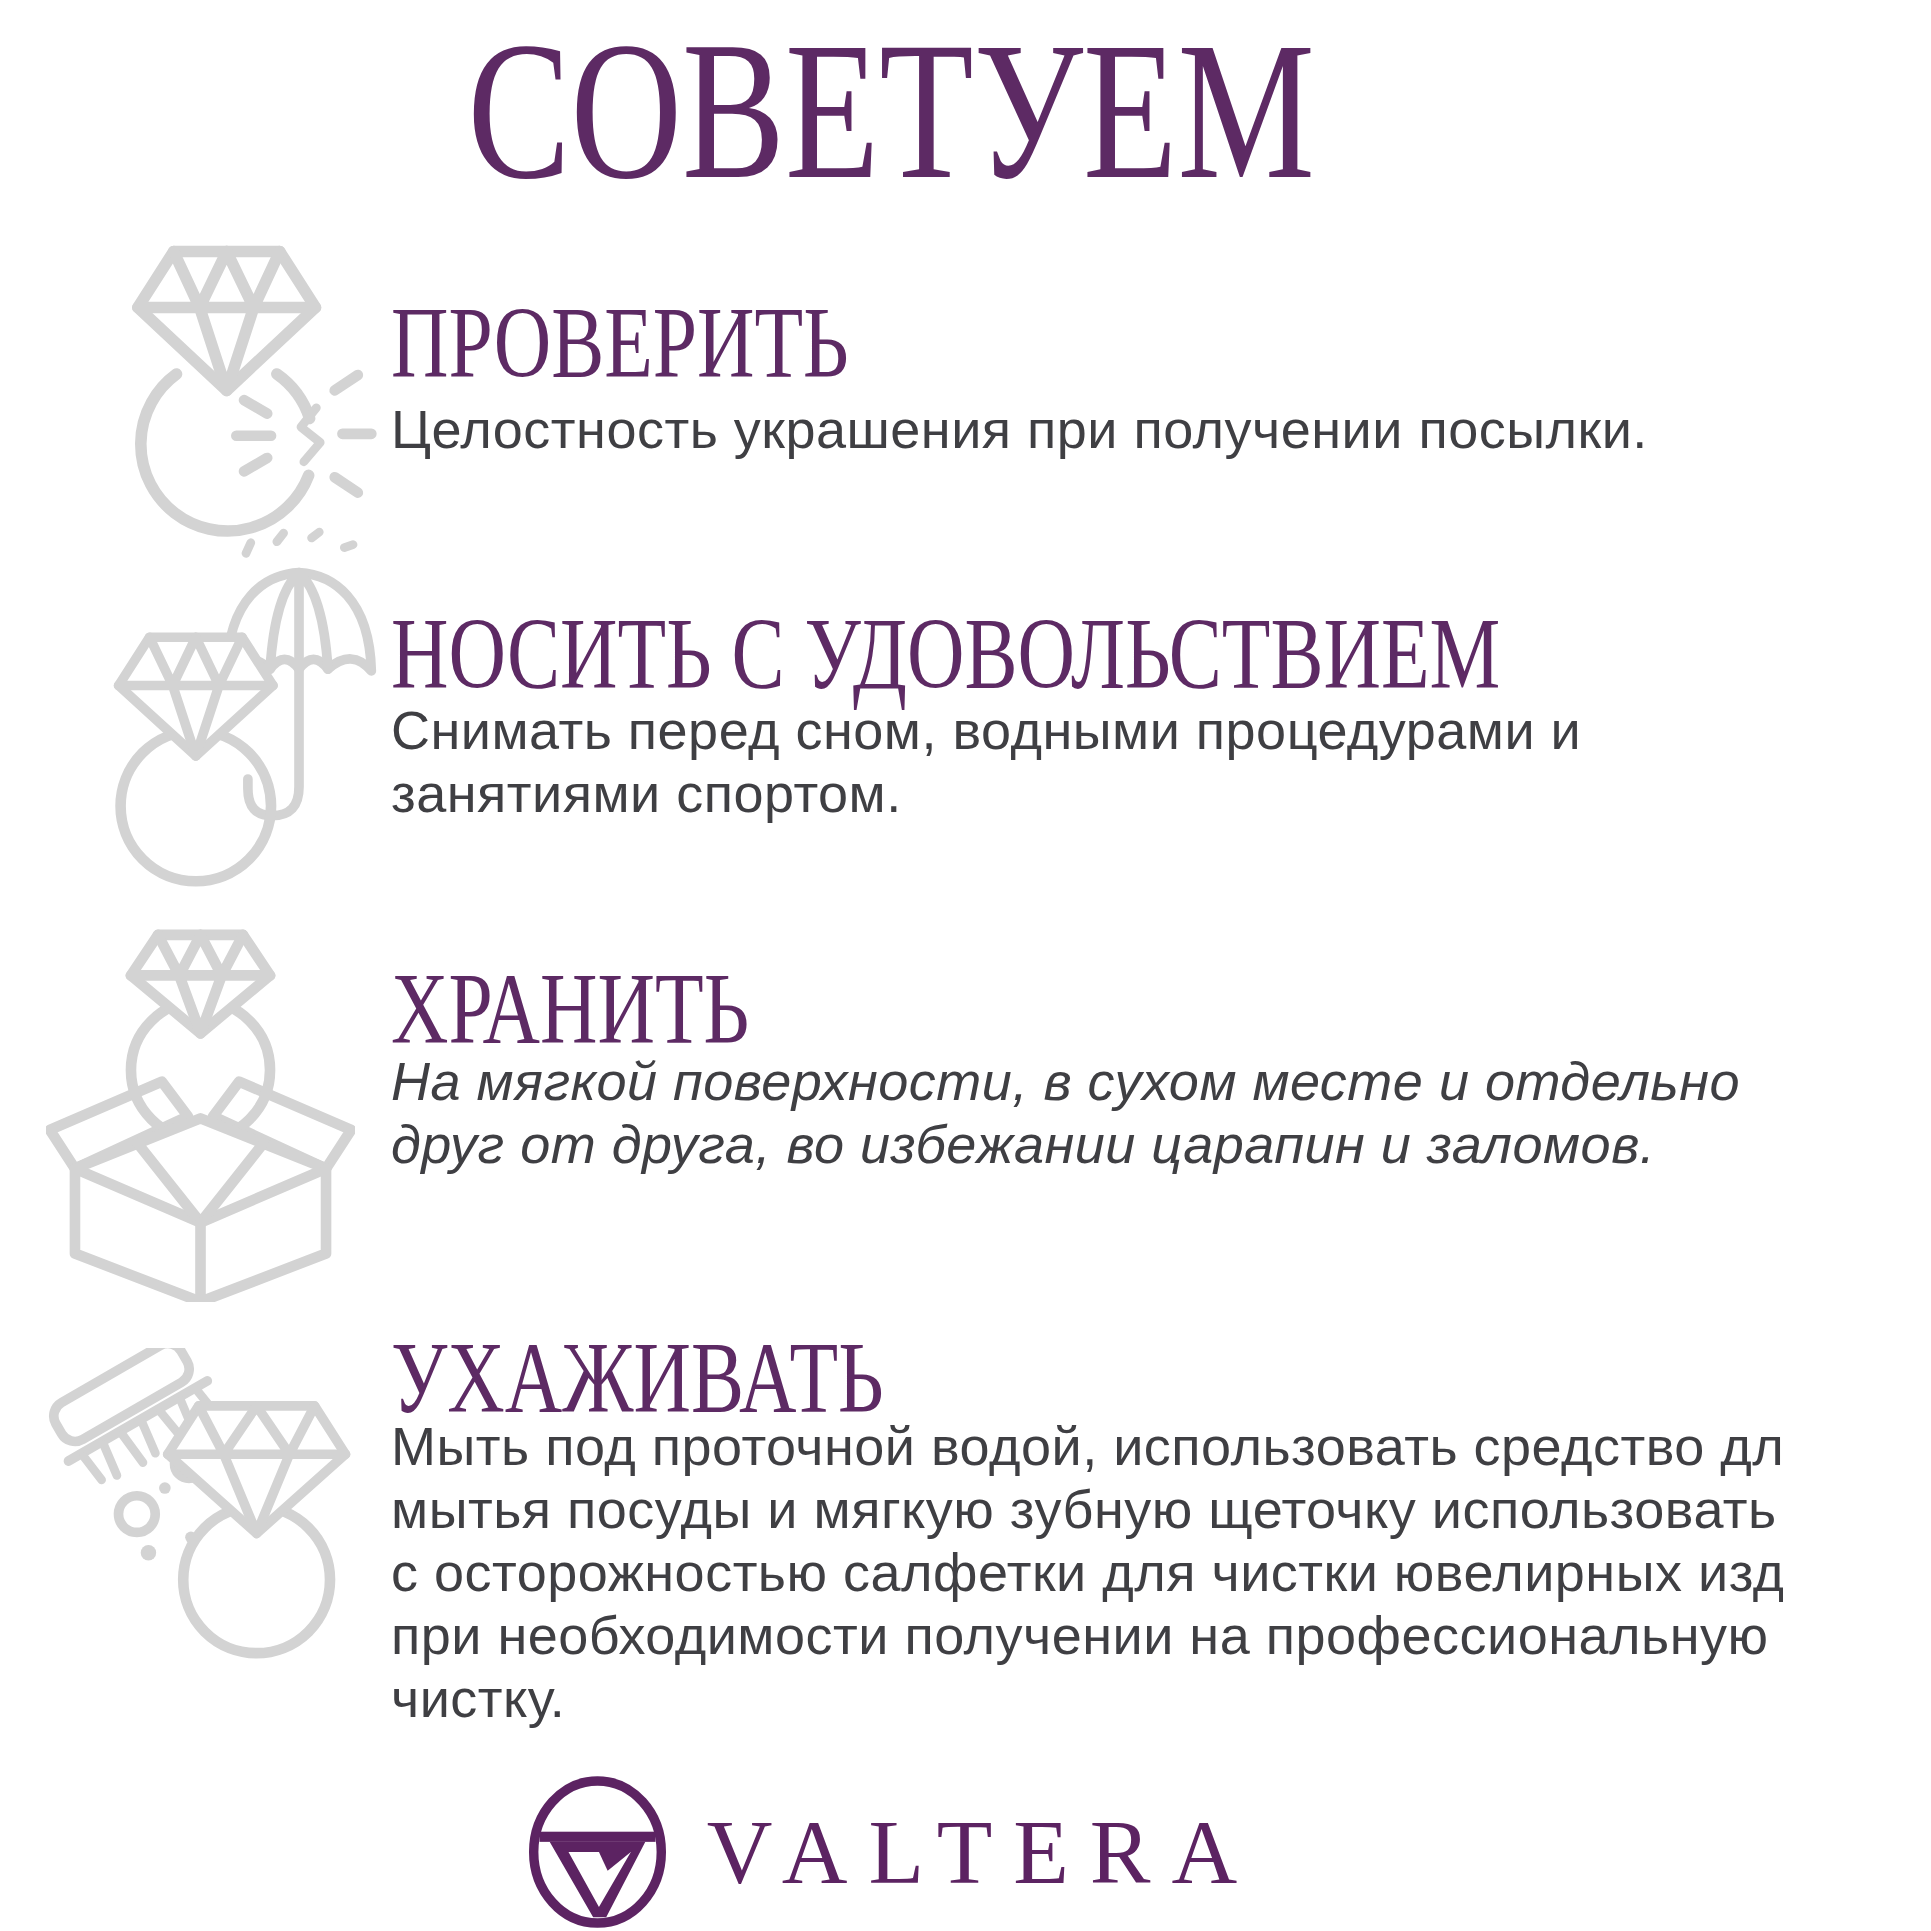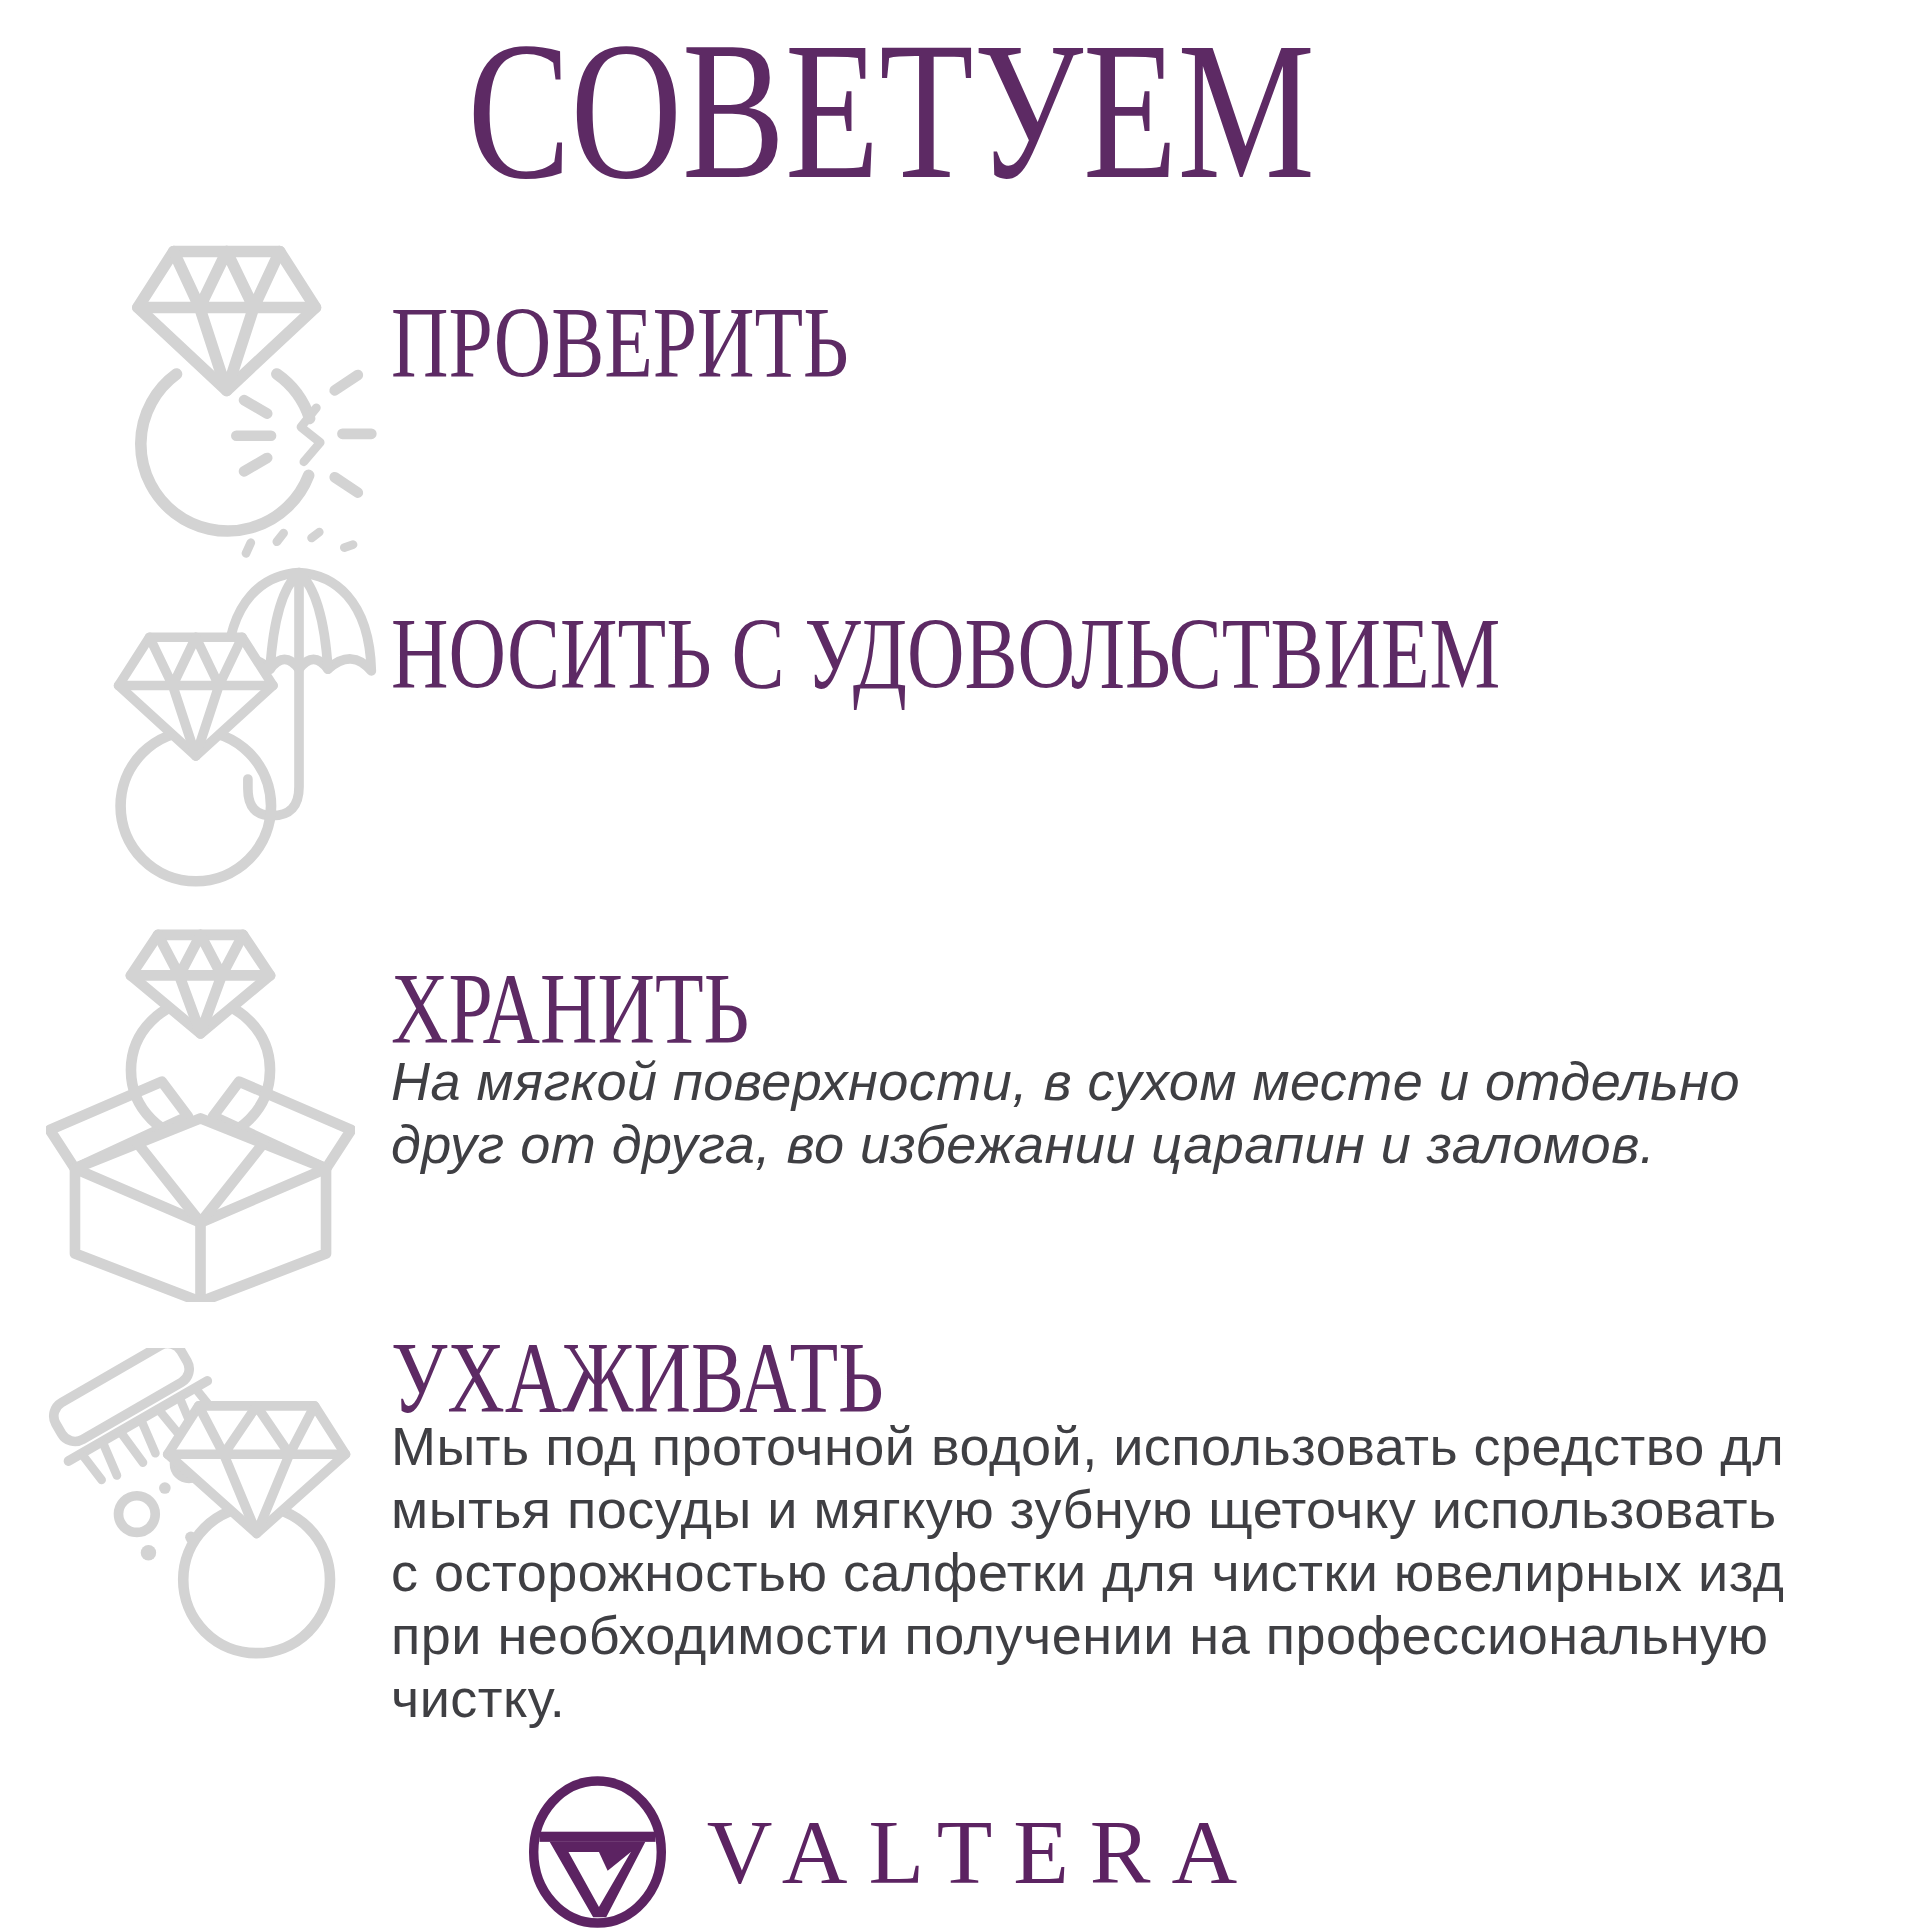--- a/index.html
+++ b/index.html
@@ -47,31 +47,34 @@
   <svg class="icon" style="left:82px; top:238px;" width="299" height="301" viewBox="0 0 310 312" fill="none" stroke="currentColor" stroke-width="12" stroke-linecap="round" stroke-linejoin="round">
     <path d="M95,14 L205,14 L242,72 L150,158 L58,72 Z"></path>
     <path d="M58,72 L242,72 M95,14 L122,72 M150,14 L122,72 M150,14 L178,72 M205,14 L178,72 M122,72 L150,158 M178,72 L150,158"></path>
     <path d="M202,141 A90,90 0 0 1 236,187"></path>
     <path d="M235,246 A90,90 0 1 1 98,141"></path>
     <path d="M243,176 L227,196 L247,212 L230,232" stroke-width="9"></path>
     <path d="M168,168 L192,182 M160,205 L196,205 M168,242 L192,228" stroke-width="11"></path>
     <path d="M262,158 L286,142 M270,203 L300,203 M262,248 L286,264" stroke-width="11"></path>
   </svg>
   <div class="sec-h" style="top:286px;">ПРОВЕРИТЬ</div>
+  <div class="sec-b" style="top:398px;">Целостность украшения при получении посылки.</div>
 
   <svg class="icon" style="left:82px; top:526px;" width="299" height="372" viewBox="0 0 310 385" fill="none" stroke="currentColor" stroke-width="10" stroke-linecap="round" stroke-linejoin="round">
     <path d="M170,28 l5,-11 M202,16 l7,-9 M238,12 l8,-6 M272,22 l9,-3" stroke-width="9"></path>
     <path d="M150,150 C152,75 190,50 225,48 C260,50 298,75 300,150 Q280,126 255,148 Q240,128 225,148 Q210,128 195,148 Q170,126 150,150 Z"></path>
     <path d="M225,48 Q200,70 195,148 M225,48 Q250,70 255,148 M225,48 L225,148"></path>
     <path d="M225,150 L225,270 Q225,300 197,300 Q172,300 172,272 L172,262"></path>
     <circle cx="118" cy="290" r="78" stroke-width="11"></circle>
     <path d="M70,115 L166,115 L198,165 L118,238 L38,165 Z" fill="#ffffff"></path>
     <path d="M38,165 L198,165 M70,115 L94,165 M118,115 L94,165 M118,115 L142,165 M166,115 L142,165 M94,165 L118,238 M142,165 L118,238"></path>
   </svg>
   <div class="sec-h" style="top:597px;">НОСИТЬ С УДОВОЛЬСТВИЕМ</div>
+  <div class="sec-b" style="top:699px;">Снимать перед сном, водными процедурами и
+занятиями спортом.</div>
 
   <svg class="icon" style="left:46px; top:925px;" width="309" height="377" viewBox="0 0 320 390" fill="none" stroke="currentColor" stroke-width="11" stroke-linecap="round" stroke-linejoin="round">
     <path d="M30,252 L4,212 L120,162 L147,198 Z"></path>
     <path d="M290,252 L316,212 L200,162 L173,198 Z"></path>
     <circle cx="160" cy="150" r="72"></circle>
     <path d="M116,10 L204,10 L232,52 L160,112 L88,52 Z" fill="#ffffff"></path>
     <path d="M88,52 L232,52 M116,10 L138,52 M160,10 L138,52 M160,10 L182,52 M204,10 L182,52 M138,52 L160,112 M182,52 L160,112"></path>
     <path d="M30,252 L160,200 L290,252 L160,308 Z" fill="#ffffff"></path>
     <path d="M95,226 L160,308 M225,226 L160,308"></path>
     <path d="M30,252 L30,340 L160,390 L290,340 L290,252"></path>

